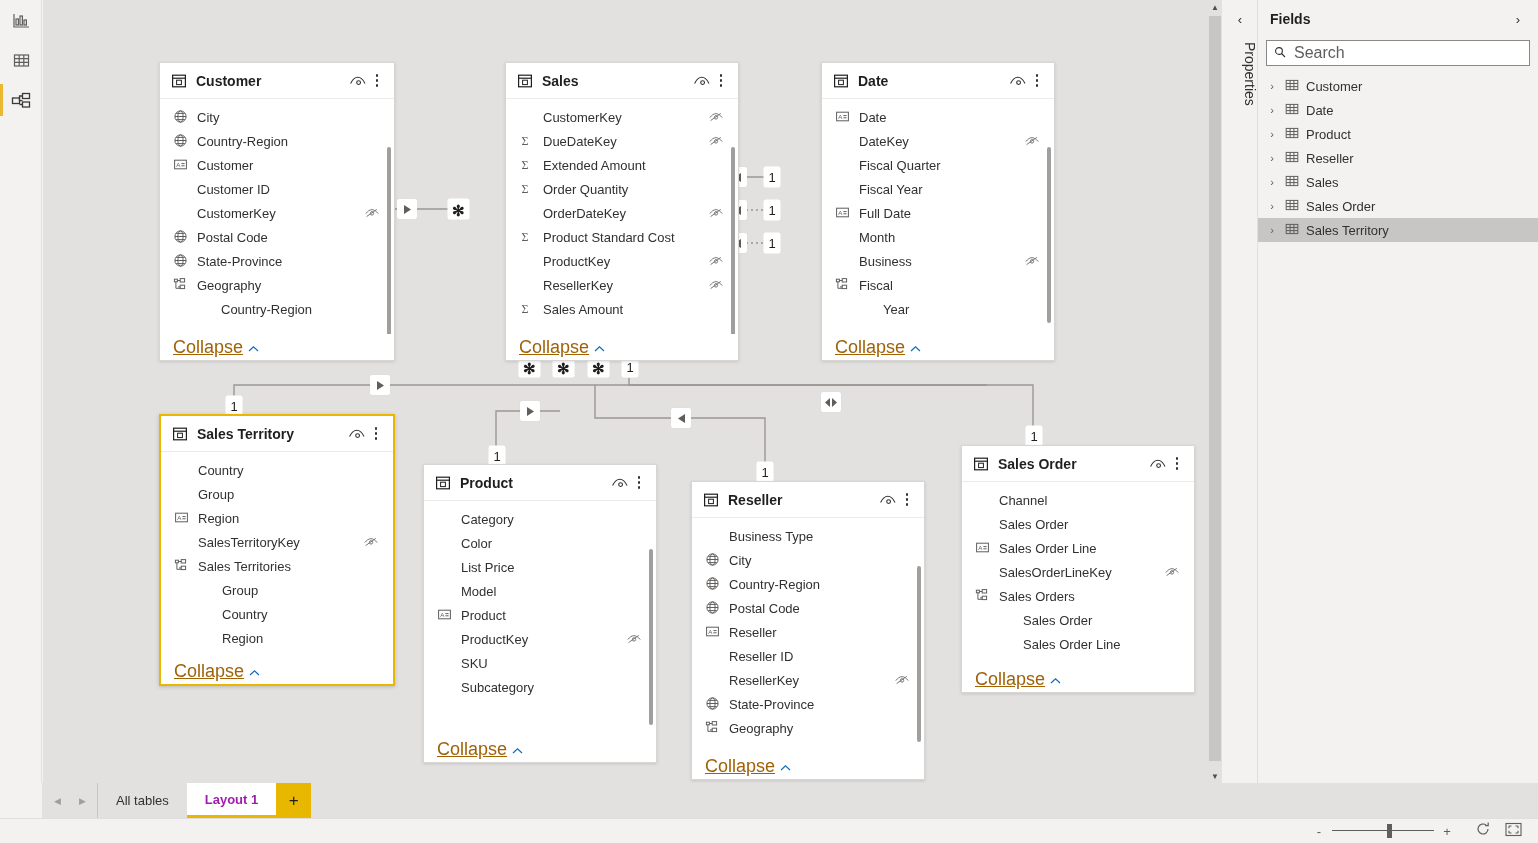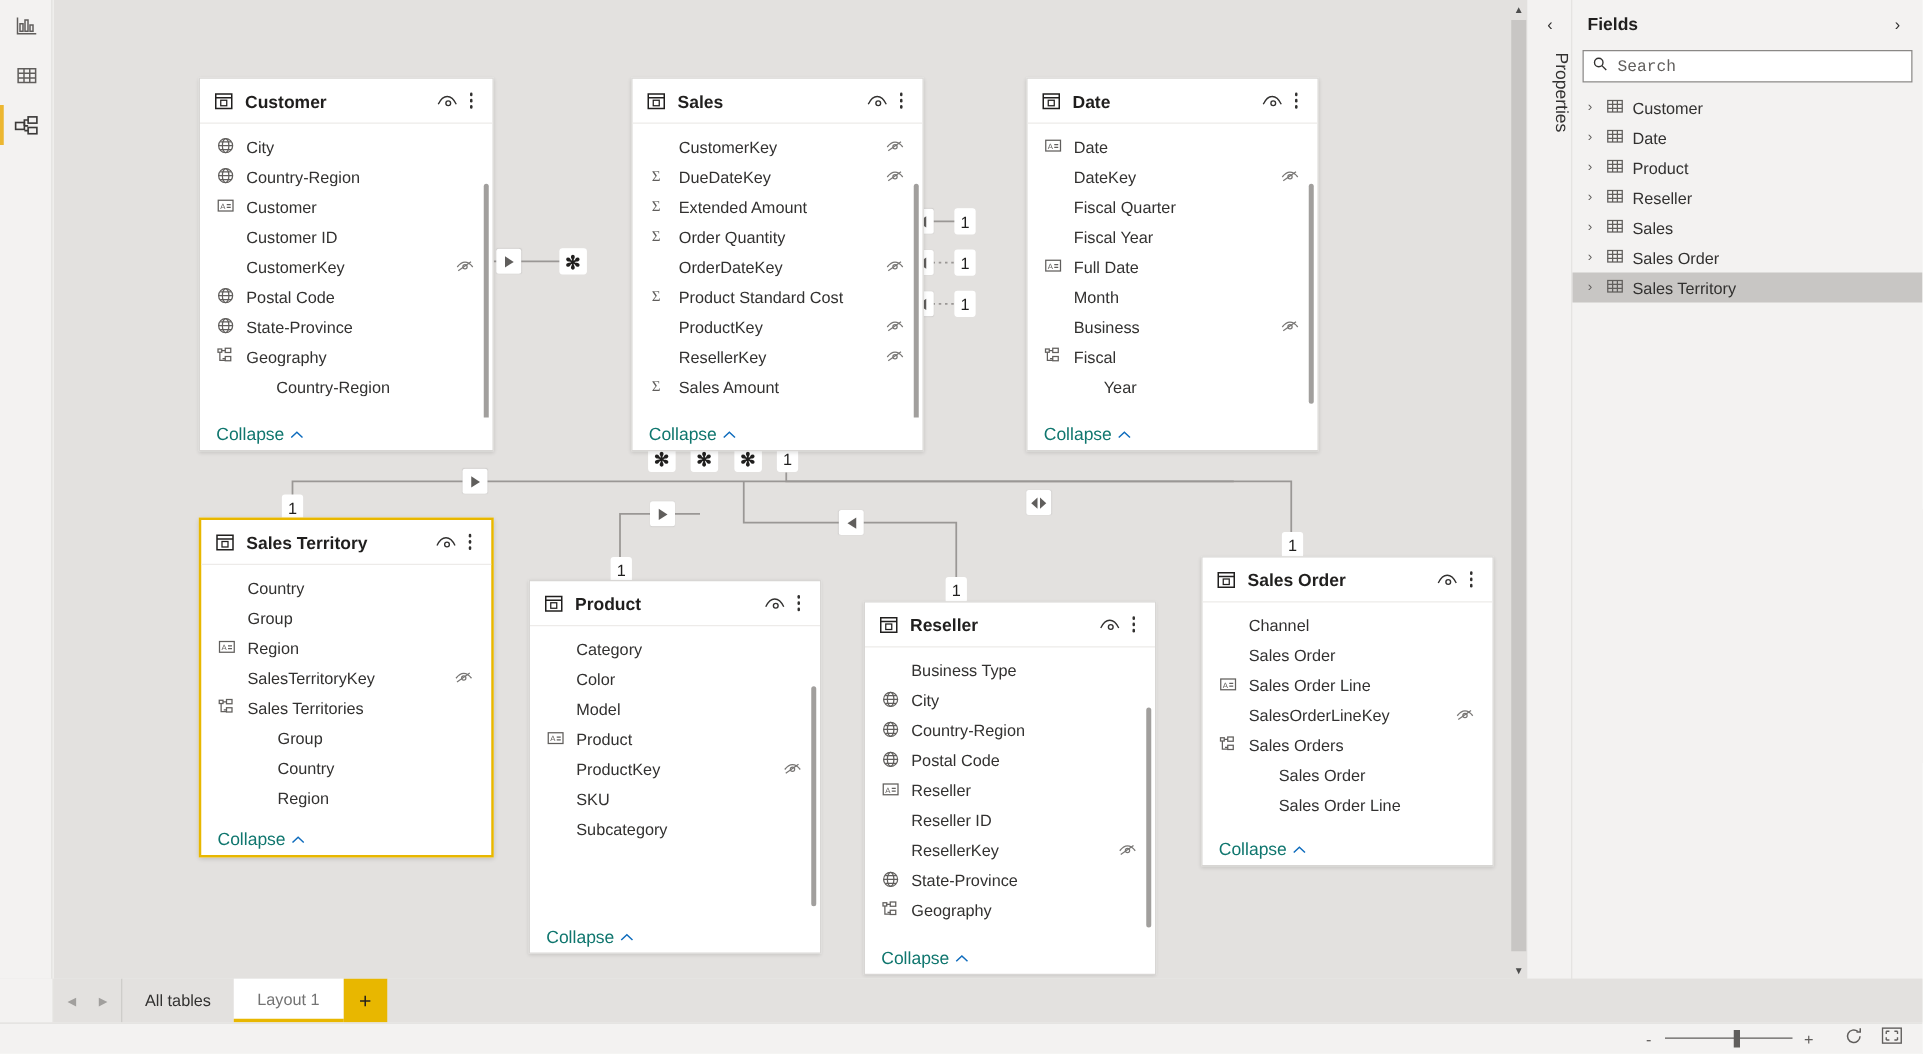--- a/index.html
+++ b/index.html
@@ -115,22 +115,22 @@
     width: 4px; border-radius: 2px;
     background: #a19f9d;
   }
   .tcard-foot {
     flex: 0 0 auto;
     height: 26px; display: flex; align-items: center;
     padding: 0 0 0 13px;
     border-top: 0;
   }
   .collapse-link {
-    color: #0f766e; font-size: 14px;
-    display: flex; align-items: center; gap: 5px;
+    color: #a16207; font-size: 18px;
+    display: flex; align-items: center; gap: 5px; text-decoration: underline;
   }
 
   
   .rel-layer {
     position: absolute; left: 0; top: 0;
     width: 1179px; height: 783px;
     pointer-events: none;
   }
   .card-layer { position: absolute; left:0; top:0; width:1179px; height:783px; }
 
@@ -192,22 +192,22 @@
   .fields-exp { color: #323130; font-size: 13px; width: 16px; text-align:center; }
   .search-wrap { padding: 2px 8px 0 8px; }
   .search-box {
     height: 26px; background: #ffffff;
     border: 1px solid #8a8886;
     display: flex; align-items: center; gap: 6px;
     padding: 0 7px;
   }
   .search-box input {
     border: 0; outline: 0; flex: 1 1 auto;
-    font-size: 13px; color: #323130;
-    font-family: Liberation Mono, monospace;
+    font-size: 16px; color: #323130;
+    font-family: Liberation Sans, sans-serif;
     background: transparent;
   }
   .search-box input::placeholder { color: #605e5c; opacity: 1; }
   .fields-list { margin-top: 8px; }
   .fl-item {
     height: 24px; display: flex; align-items: center;
     padding-left: 8px; gap: 7px;
     font-size: 13px; color: #323130;
   }
   .fl-item.sel { background: #c8c6c4; }
@@ -227,22 +227,23 @@
     background: #e3e1df;
   }
   .page-arrows span { color: #a19f9d; font-size: 9px; }
   .tab {
     min-width: 88px; padding: 0 18px;
     display: flex; align-items: center; justify-content: center;
     font-size: 13px; color: #323130;
     background: #e3e1df;
   }
   .tab.active {
-    background: #ffffff; color: #737373;
+    background: #ffffff; color: #a21caf;
     border-bottom: 3px solid #e8b700;
+    font-weight: bold;
   }
   .tab-add {
     width: 35px; background: #e8b700;
     display:flex; align-items:center; justify-content:center;
     color: #201f1e; font-size: 17px; font-weight: 500;
   }
   .bottom-rest { flex: 1 1 auto; background: #e3e1df; }
 
   
   .status {
@@ -854,20 +855,24 @@
             <div class="field-row">
               <span class="field-ico"></span>
               <span class="field-name">Category</span>
             </div>
             <div class="field-row">
               <span class="field-ico"></span>
               <span class="field-name">Color</span>
             </div>
             <div class="field-row">
               <span class="field-ico"></span>
+              <span class="field-name">List Price</span>
+            </div>
+            <div class="field-row">
+              <span class="field-ico"></span>
               <span class="field-name">Model</span>
             </div>
             <div class="field-row">
               <span class="field-ico"><svg width="15" height="15" viewBox="0 0 15 15">
                   <g fill="none" stroke="#605e5c" stroke-width="1">
                     <rect x="1.6" y="3.2" width="11.8" height="8.6"></rect>
                     <text x="3.2" y="10" font-size="6.2" font-family="Liberation Sans, sans-serif" fill="#605e5c" stroke="none">A</text>
                     <path d="M8.4 6.6h3.2M8.4 8.8h3.2"></path>
                   </g>
                 </svg></span>

